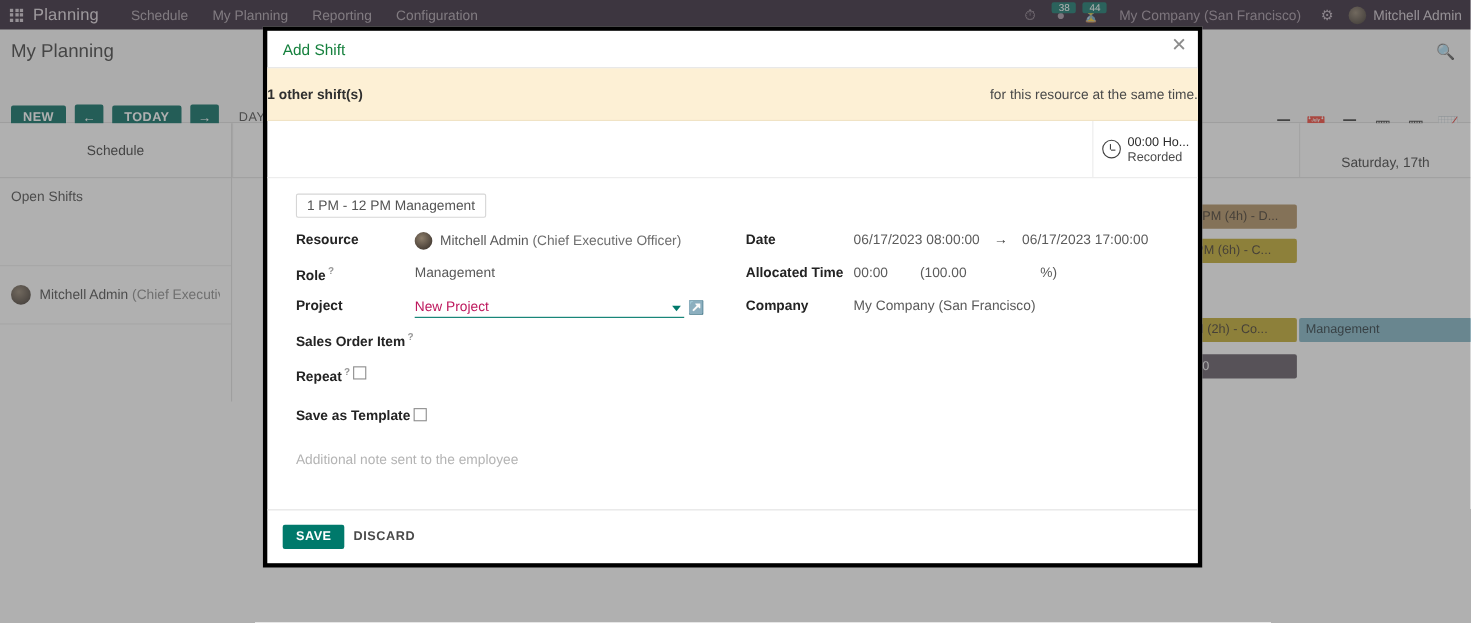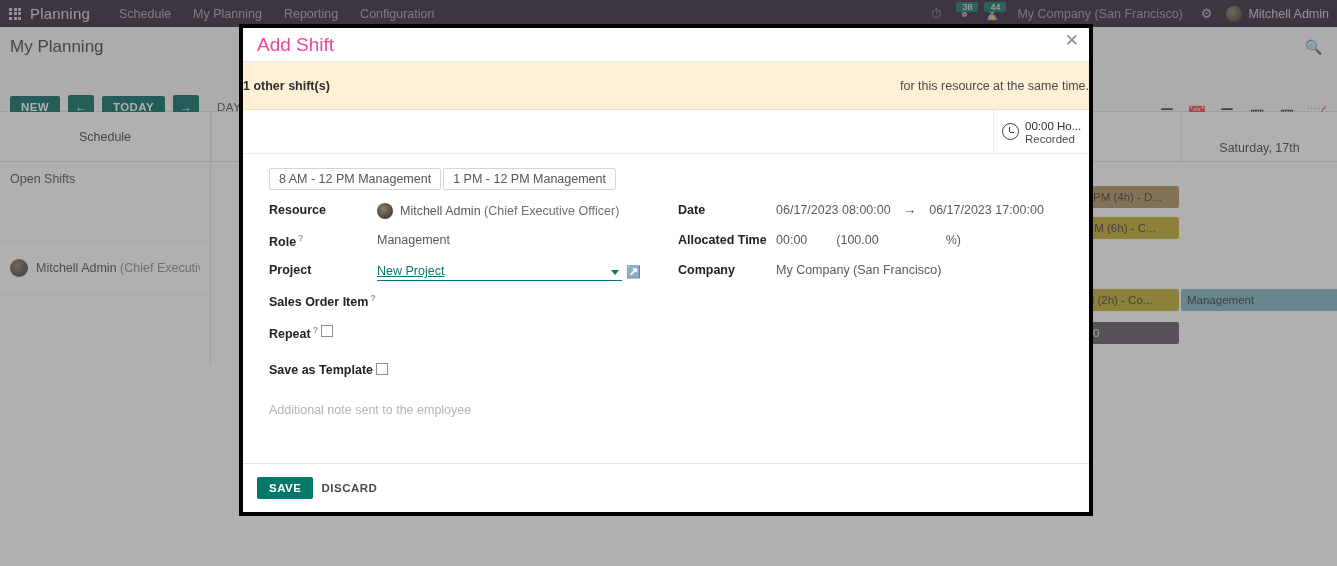--- a/index.html
+++ b/index.html
@@ -86,28 +86,28 @@
   .pill-dark { background: #5d5560; color: #efefef; }
 
   
   .overlay { position: absolute; inset: 0; background: rgba(80,80,80,0.45); }
   .modal {
     position: absolute; left: 239px; top: 24px; width: 854px; height: 492px;
     background: #fff; border: 4px solid #000;
   }
   .m-head { height: 34px; border-bottom: 1px solid #e6e6e6; display: flex; align-items: center;
             padding: 0 14px; position: relative; }
-  .m-title { font-size: 19px; color: #ec4899; }
+  .m-title { font-size: 14px; color: #15803d; }
   .m-close { position: absolute; right: 10px; top: 4px; font-size: 17px; color: #8c8c8c;
              line-height: 1; background: none; border: none; cursor: pointer; }
   .m-alert { background: #fdf0d5; border-bottom: 1px solid #f0e3c5; height: 48px;
              display: flex; align-items: center; justify-content: space-between;
              font-size: 12.5px; color: #4a4a4a; }
   .m-alert b { color: #2f2f2f; margin-right: 3px; }
-  .m-statbar { height: 44px; border-bottom: 1px solid #ececec; display: flex; justify-content: flex-end; }
+  .m-statbar { height: 52px; border-bottom: 1px solid #ececec; display: flex; justify-content: flex-end; }
   .statbtn { width: 96px; border-left: 1px solid #ececec; display: flex; align-items: center; gap: 6px; padding-left: 8px; }
   .clock { width: 17px; height: 17px; border: 1.6px solid #3f3f3f; border-radius: 50%; position: relative; flex: none; }
   .clock::before { content:""; position:absolute; left: 6px; top: 3px; width: 1.4px; height: 5px; background:#3f3f3f; }
   .clock::after { content:""; position:absolute; left: 6.5px; top: 7.5px; width: 4px; height: 1.4px; background:#3f3f3f; }
   .stat-txt { line-height: 12px; }
   .stat-v { font-size: 11.5px; color: #2b2b2b; }
   .stat-l { font-size: 11.5px; color: #4c4c4c; }
 
   .m-body { padding: 14px 26px 0 26px; }
   .tmpl-row { display: flex; gap: 2px; margin-bottom: 13px; }
@@ -119,22 +119,22 @@
   .frow { display: flex; align-items: flex-start; margin-bottom: 12px; min-height: 18px; }
   .flabel { font-size: 12.5px; color: #232323; font-weight: 600; width: 108px; flex: none; }
   .flabel-r { width: 98px; }
   .q { font-size: 9px; color: #999; vertical-align: super; margin-left: 2px; }
   .fval { font-size: 12.5px; color: #5a5a5a; display: flex; align-items: center; gap: 7px; }
   .f-avatar { width: 16px; height: 16px; border-radius: 50%;
     background: radial-gradient(circle at 40% 35%, #8d7e6b 0%, #4c4239 70%, #2b2620 100%); flex: none; }
   .res-sub { color: #6e6e6e; }
   .inp-wrap { display: flex; align-items: center; gap: 7px; }
   .inp { width: 245px; border: none; border-bottom: 1.5px solid #00796b; font-size: 12.5px;
-         color: #0f766e; padding: 1px 0 2px 0; outline: none; font-family: "Liberation Sans", sans-serif;
-         background: transparent; text-decoration: underline; }
+         color: #be185d; padding: 1px 0 2px 0; outline: none; font-family: "Liberation Sans", sans-serif;
+         background: transparent; }
   .caret-dn { width: 0; height: 0; border-left: 4.5px solid transparent; border-right: 4.5px solid transparent;
               border-top: 5px solid #00796b; margin-left: -18px; }
   .ext-link { color: #00796b; font-size: 12px; }
   .cbox { width: 12px; height: 12px; border: 1px solid #8d8d8d; background: #fff;
           display: inline-block; vertical-align: middle; margin-left: 3px; }
   .arrow-r { color: #3c3c3c; margin: 0 6px; }
   .note { font-size: 12.5px; color: #b4b4b4; padding: 10px 0 0 0; }
   .m-foot { position: absolute; left: 0; right: 0; bottom: 0; height: 49px;
             border-top: 1px solid #e2e2e2; display: flex; align-items: center; padding-left: 14px; gap: 8px; }
   .btn-save { background: #00796b; color: #fff; border: none; font-size: 11.5px; font-weight: 700;
@@ -248,21 +248,20 @@
         <span class="clock"></span>
         <span class="stat-txt">
           <span class="stat-v">00:00 Ho...</span><br>
           <span class="stat-l">Recorded</span>
         </span>
       </div>
     </div>
 
     <div class="m-body">
       <div class="tmpl-row">
-        <button class="tmpl-btn">8 AM - 12 PM Management</button>
         <button class="tmpl-btn">1 PM - 12 PM Management</button>
       </div>
 
       <div class="form">
         <div class="col">
 
           <div class="frow">
             <span class="flabel">Resource</span>
             <span class="fval">
               <span class="f-avatar"></span>

